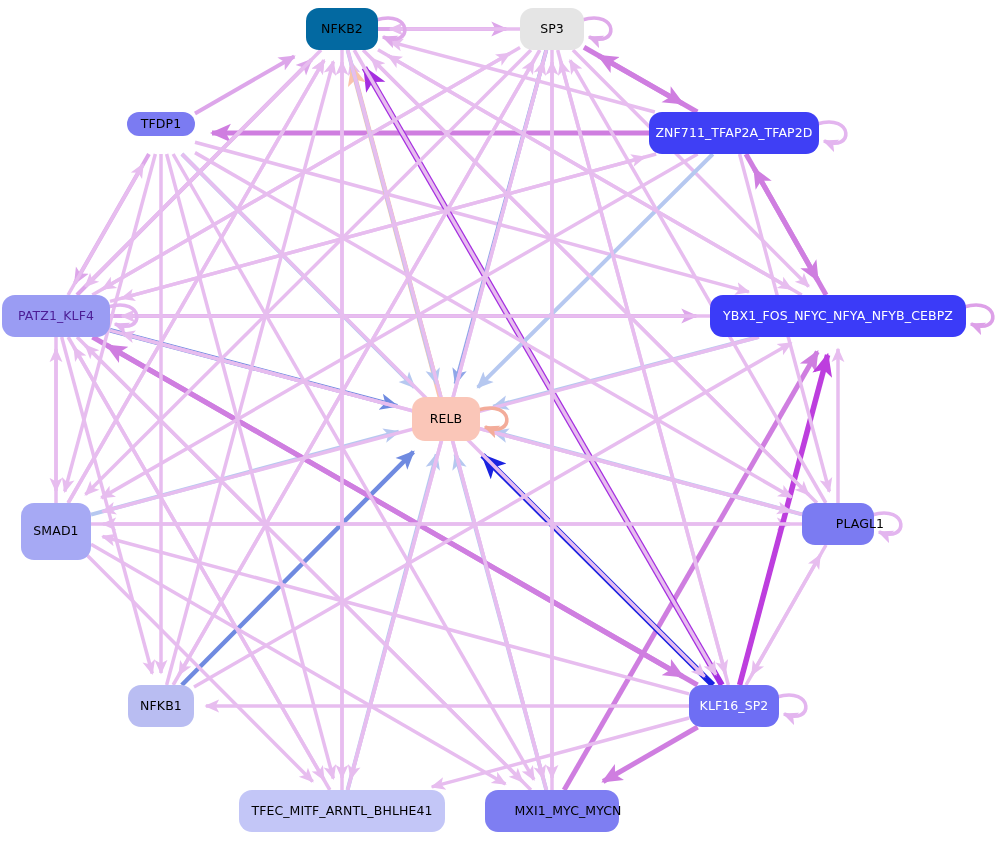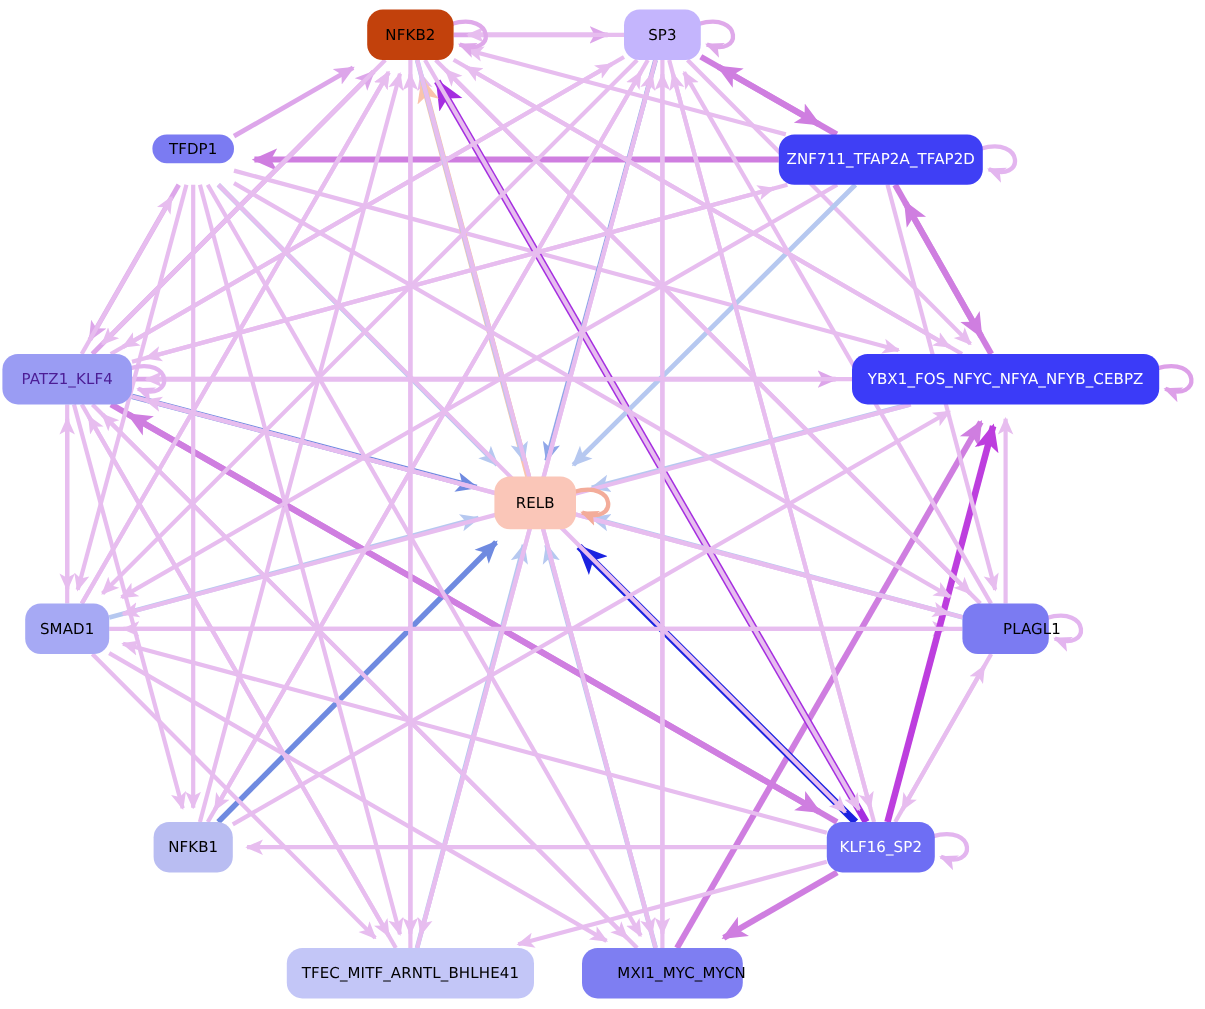--- a/index.html
+++ b/index.html
@@ -186,24 +186,24 @@
         <path d="M 582 20 C 619.2 9 619.2 49 589 37" fill="none" stroke="#dfa9ea" stroke-width="3.6" marker-end="url(#mdfa9ea)"></path>
         <path d="M 817 124 C 854.2 113 854.2 153 824 141" fill="none" stroke="#e3b5ef" stroke-width="3.6" marker-end="url(#me3b5ef)"></path>
         <path d="M 964 307 C 1001.2 296 1001.2 336 971 324" fill="none" stroke="#dda0e8" stroke-width="3.6" marker-end="url(#mdda0e8)"></path>
         <path d="M 872 515 C 909.2 504 909.2 544 879 532" fill="none" stroke="#e3b5ef" stroke-width="3.6" marker-end="url(#me3b5ef)"></path>
         <path d="M 777 697 C 814.2 686 814.2 726 784 714" fill="none" stroke="#e3b5ef" stroke-width="3.6" marker-end="url(#me3b5ef)"></path>
         <path d="M 108 307 C 145.2 296 145.2 336 115 324" fill="none" stroke="#e3b5ef" stroke-width="3.6" marker-end="url(#me3b5ef)"></path>
         <path d="M 478 410 C 515.2 399 515.2 439 485 427" fill="none" stroke="#f3ac9a" stroke-width="3.6" marker-end="url(#mf3ac9a)"></path>
       </g>
   </svg>
   <div id="nodes-layer">
-      <div class="node-box" style="left: 306px; top: 8px; width: 72px; height: 42px; background: #c2410c; color: rgb(0, 0, 0);">
+      <div class="node-box" style="left: 306px; top: 8px; width: 72px; height: 42px; background: #0369a1; color: rgb(0, 0, 0);">
         <span class="node-label">NFKB2</span>
       </div>
-      <div class="node-box" style="left: 520px; top: 8px; width: 64px; height: 42px; background: #c4b5fd; color: rgb(0, 0, 0);">
+      <div class="node-box" style="left: 520px; top: 8px; width: 64px; height: 42px; background: #e5e5e5; color: rgb(0, 0, 0);">
         <span class="node-label">SP3</span>
       </div>
       <div class="node-box" style="left: 649px; top: 112px; width: 170px; height: 42px; background: rgb(63, 63, 245); color: rgb(255, 255, 255);">
         <span class="node-label">ZNF711_TFAP2A_TFAP2D</span>
       </div>
       <div class="node-box" style="left: 710px; top: 295px; width: 256px; height: 42px; background: rgb(59, 59, 248); color: rgb(255, 255, 255);">
         <span class="node-label">YBX1_FOS_NFYC_NFYA_NFYB_CEBPZ</span>
       </div>
       <div class="node-box" style="left: 802px; top: 503px; width: 72px; height: 42px; background: rgb(123, 123, 242); color: rgb(0, 0, 0); padding-left: 44px;">
         <span class="node-label">PLAGL1</span>
@@ -213,21 +213,21 @@
       </div>
       <div class="node-box" style="left: 485px; top: 790px; width: 134px; height: 42px; background: rgb(126, 126, 242); color: rgb(0, 0, 0); padding-left: 32px;">
         <span class="node-label">MXI1_MYC_MYCN</span>
       </div>
       <div class="node-box" style="left: 239px; top: 790px; width: 206px; height: 42px; background: rgb(195, 198, 247); color: rgb(0, 0, 0);">
         <span class="node-label">TFEC_MITF_ARNTL_BHLHE41</span>
       </div>
       <div class="node-box" style="left: 128px; top: 685px; width: 66px; height: 42px; background: rgb(185, 189, 242); color: rgb(0, 0, 0);">
         <span class="node-label">NFKB1</span>
       </div>
-      <div class="node-box" style="left: 21px; top: 503px; width: 70px; height: 42px; background: rgb(166, 169, 244); color: rgb(0, 0, 0);">
+      <div class="node-box" style="left: 21px; top: 503px; width: 70px; height: 57px; background: rgb(166, 169, 244); color: rgb(0, 0, 0);">
         <span class="node-label">SMAD1</span>
       </div>
       <div class="node-box" style="left: 2px; top: 295px; width: 108px; height: 42px; background: rgb(154, 156, 243); color: #4c1d95;">
         <span class="node-label">PATZ1_KLF4</span>
       </div>
       <div class="node-box" style="left: 127px; top: 112px; width: 68px; height: 24px; background: rgb(123, 123, 242); color: rgb(0, 0, 0);">
         <span class="node-label">TFDP1</span>
       </div>
       <div class="node-box" style="left: 412px; top: 397px; width: 68px; height: 44px; background: rgb(250, 198, 184); color: rgb(0, 0, 0); justify-content: center;">
         <span class="node-label">RELB</span>

